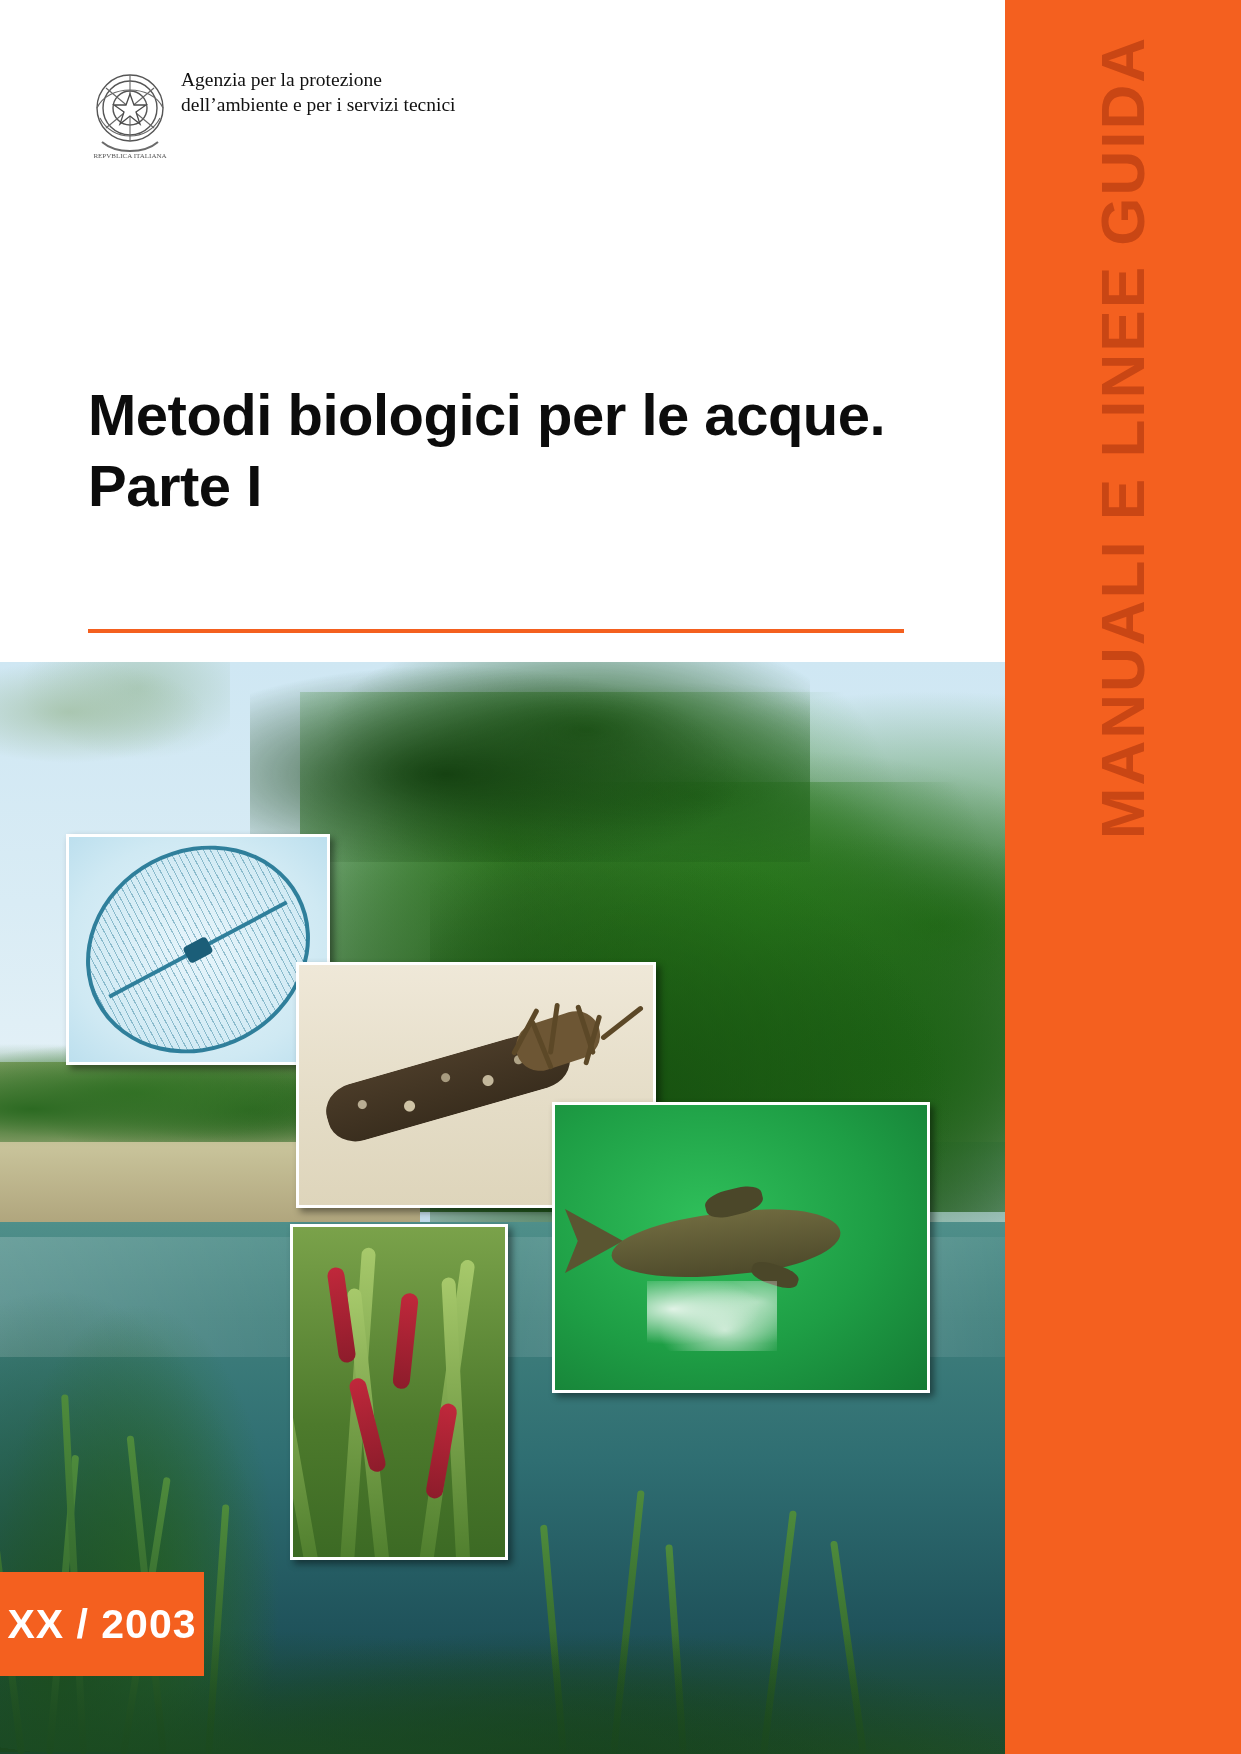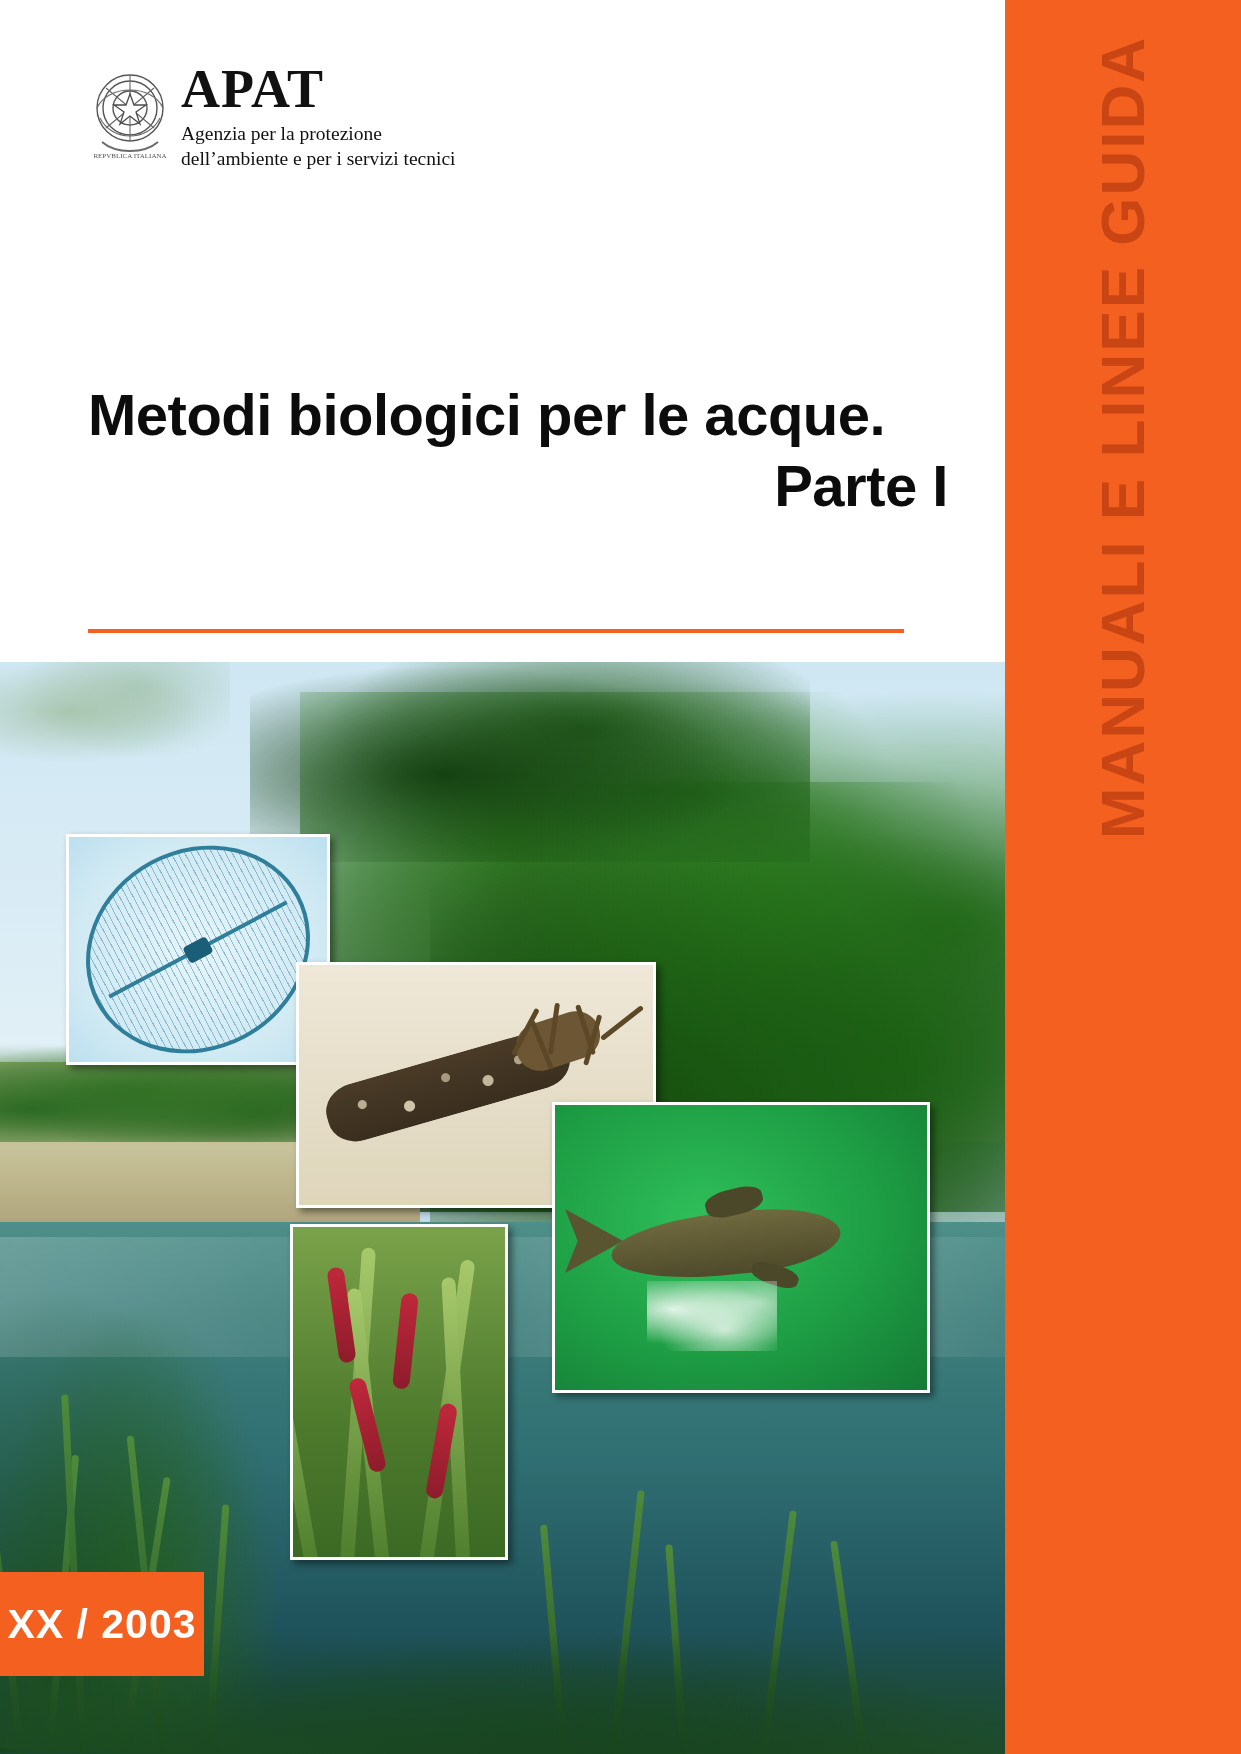--- a/index.html
+++ b/index.html
@@ -96,21 +96,21 @@
     position: absolute;
     left: 88px;
     top: 380px;
     width: 860px;
     font-size: 58px;
     font-weight: bold;
     line-height: 1.22;
     color: #0c0c0c;
     letter-spacing: -0.5px;
   }
-  .title-line2 { display: block; text-align: right; }
+  .title-line2 { display: block; }
 
   .rule {
     position: absolute;
     left: 88px;
     top: 629px;
     width: 816px;
     height: 4px;
     background: #f4601f;
   }
 
@@ -385,21 +385,20 @@
             <path d="M42 17 L42 83"></path>
             <path d="M18 30 L66 70"></path>
             <path d="M66 30 L18 70"></path>
           </g>
           <polygon points="42,36 46,47 58,47 48,54 52,66 42,58 32,66 36,54 26,47 38,47" fill="#ffffff" stroke="#4a4a4a" stroke-width="1.3"></polygon>
           <path d="M14 84 C 28 96, 56 96, 70 84" fill="none" stroke="#6b6b6b" stroke-width="2"></path>
           <text x="42" y="100" font-size="7" text-anchor="middle" fill="#555" font-family="Liberation Serif, serif">REPVBLICA ITALIANA</text>
         </svg>
       </div>
       <div class="logo-text-block">
-        <div class="logo-acronym">APAT</div>
         <div class="logo-sub">
           <div>Agenzia per la protezione</div>
           <div>dell’ambiente e per i servizi tecnici</div>
         </div>
       </div>
     </div>
 
     <div class="title">
       <span>Metodi biologici per le acque.</span>
       <span class="title-line2">Parte I</span>

